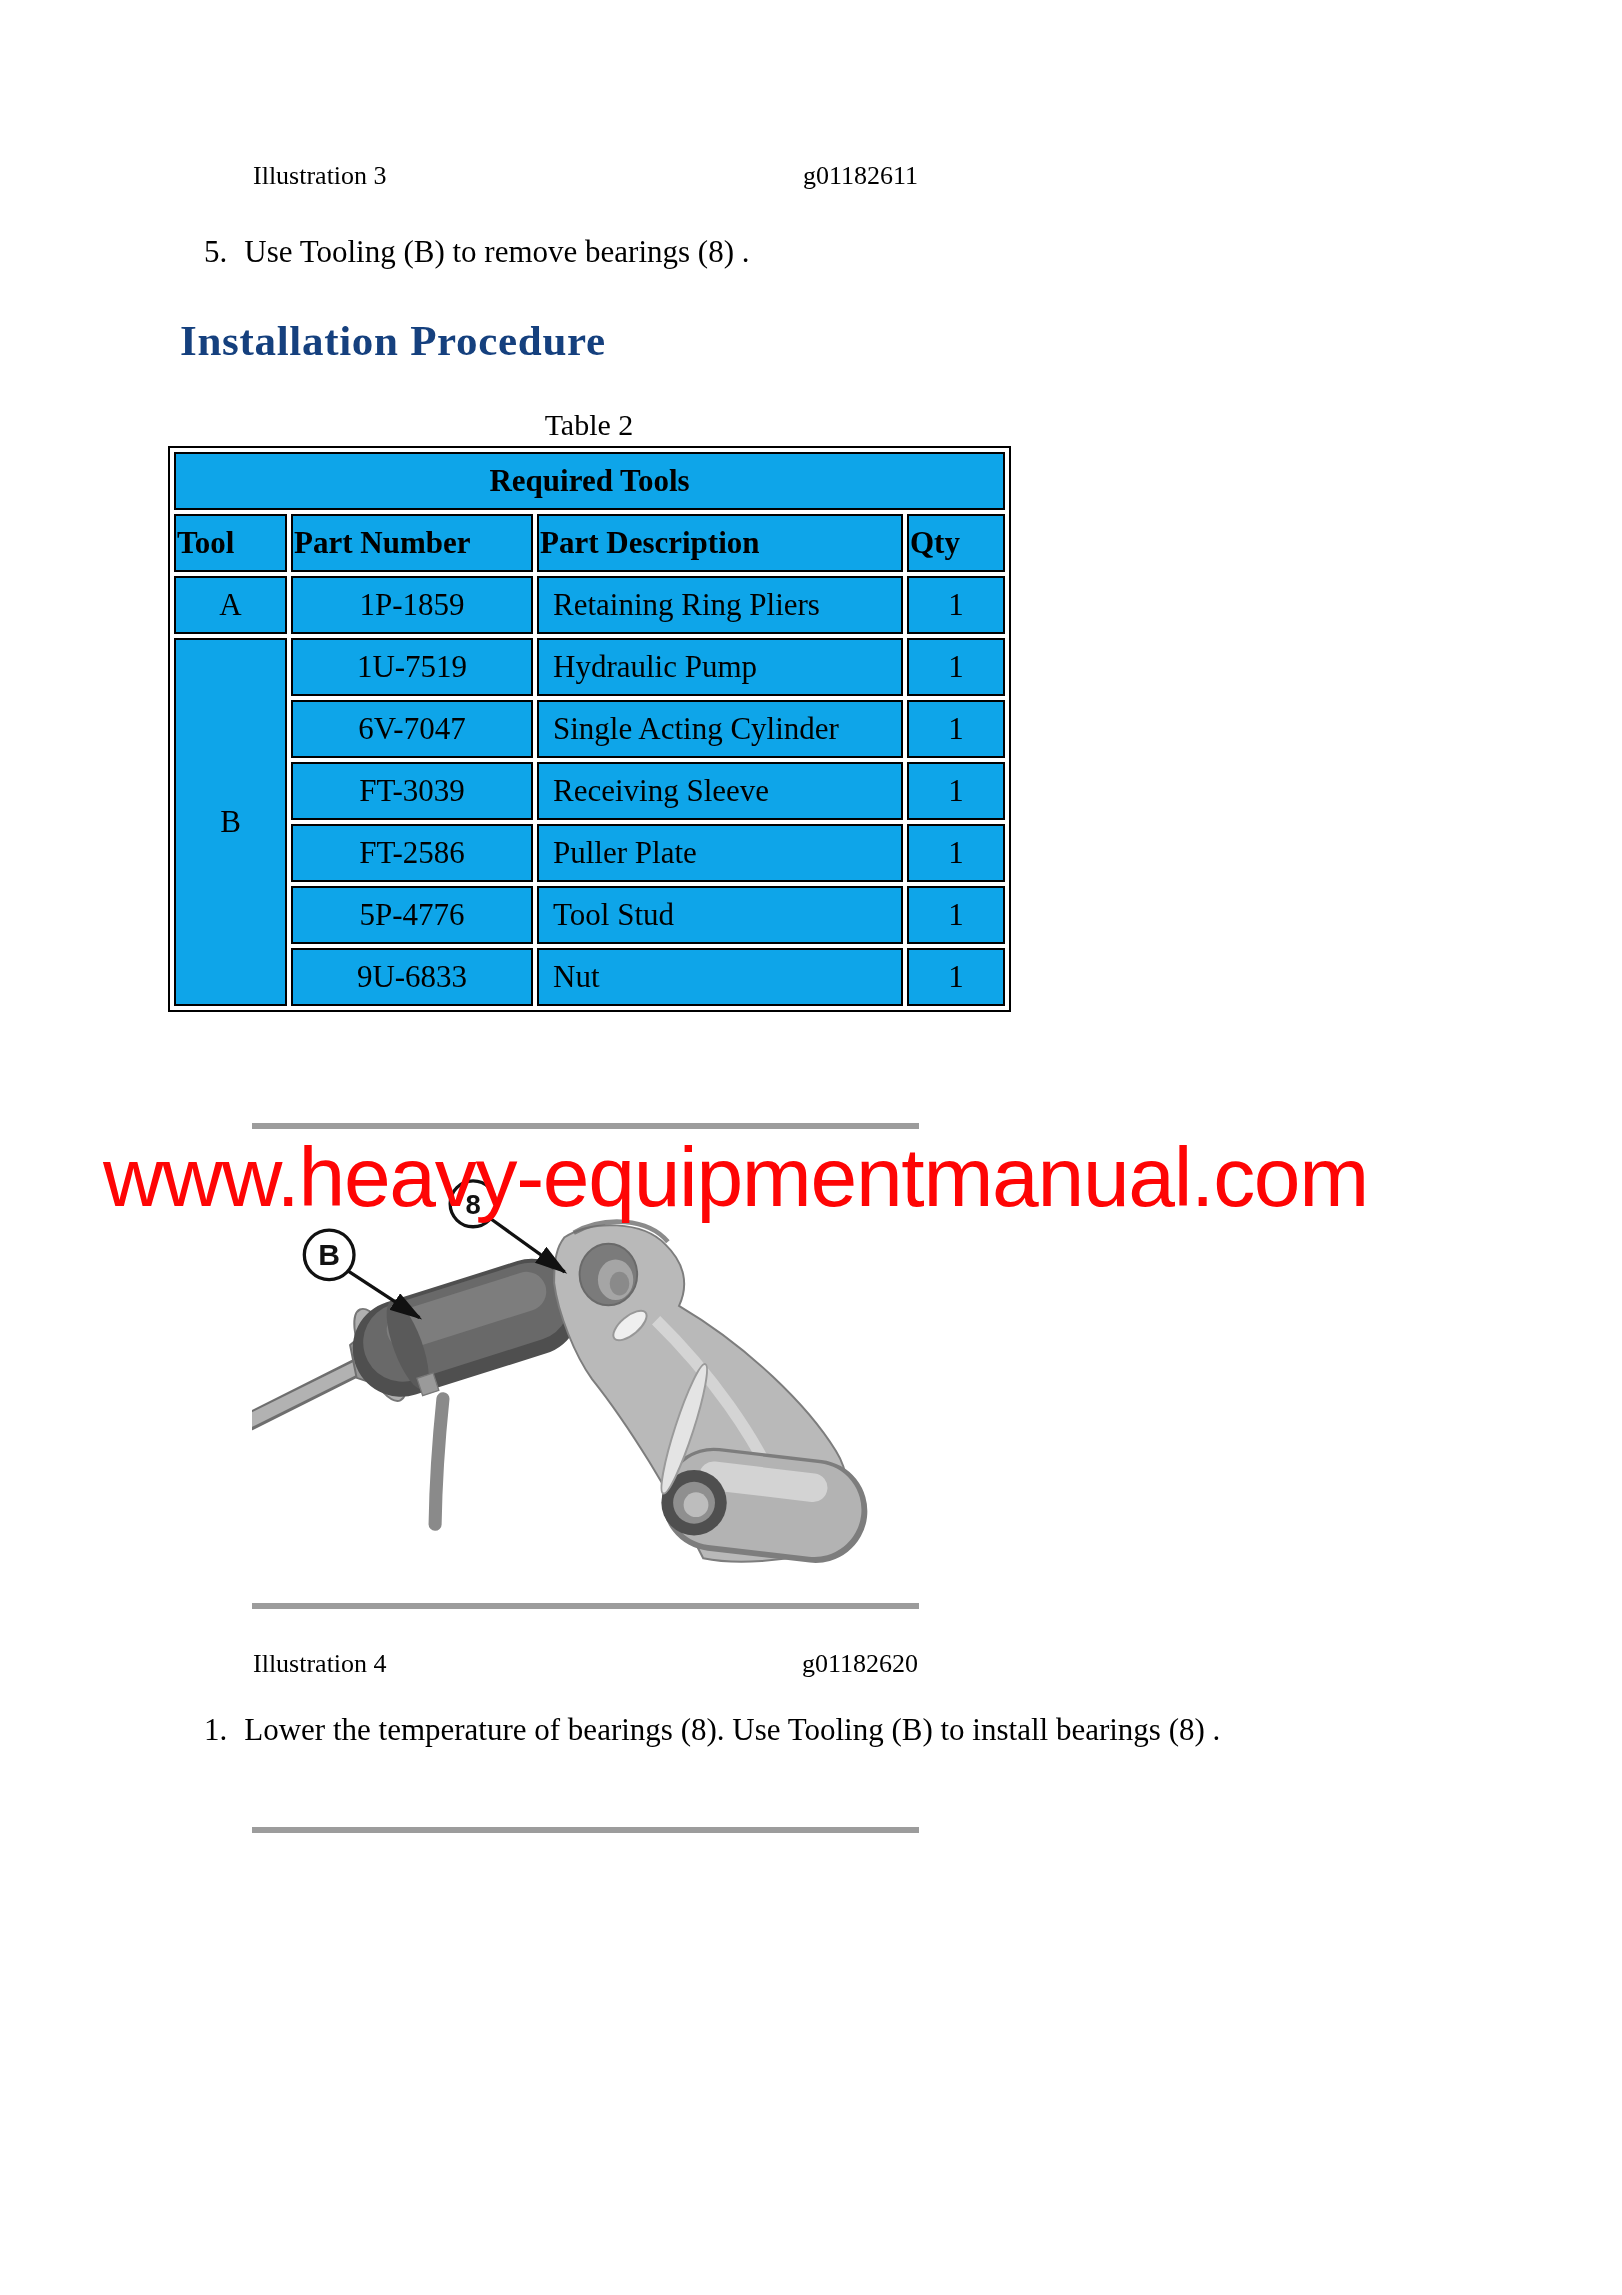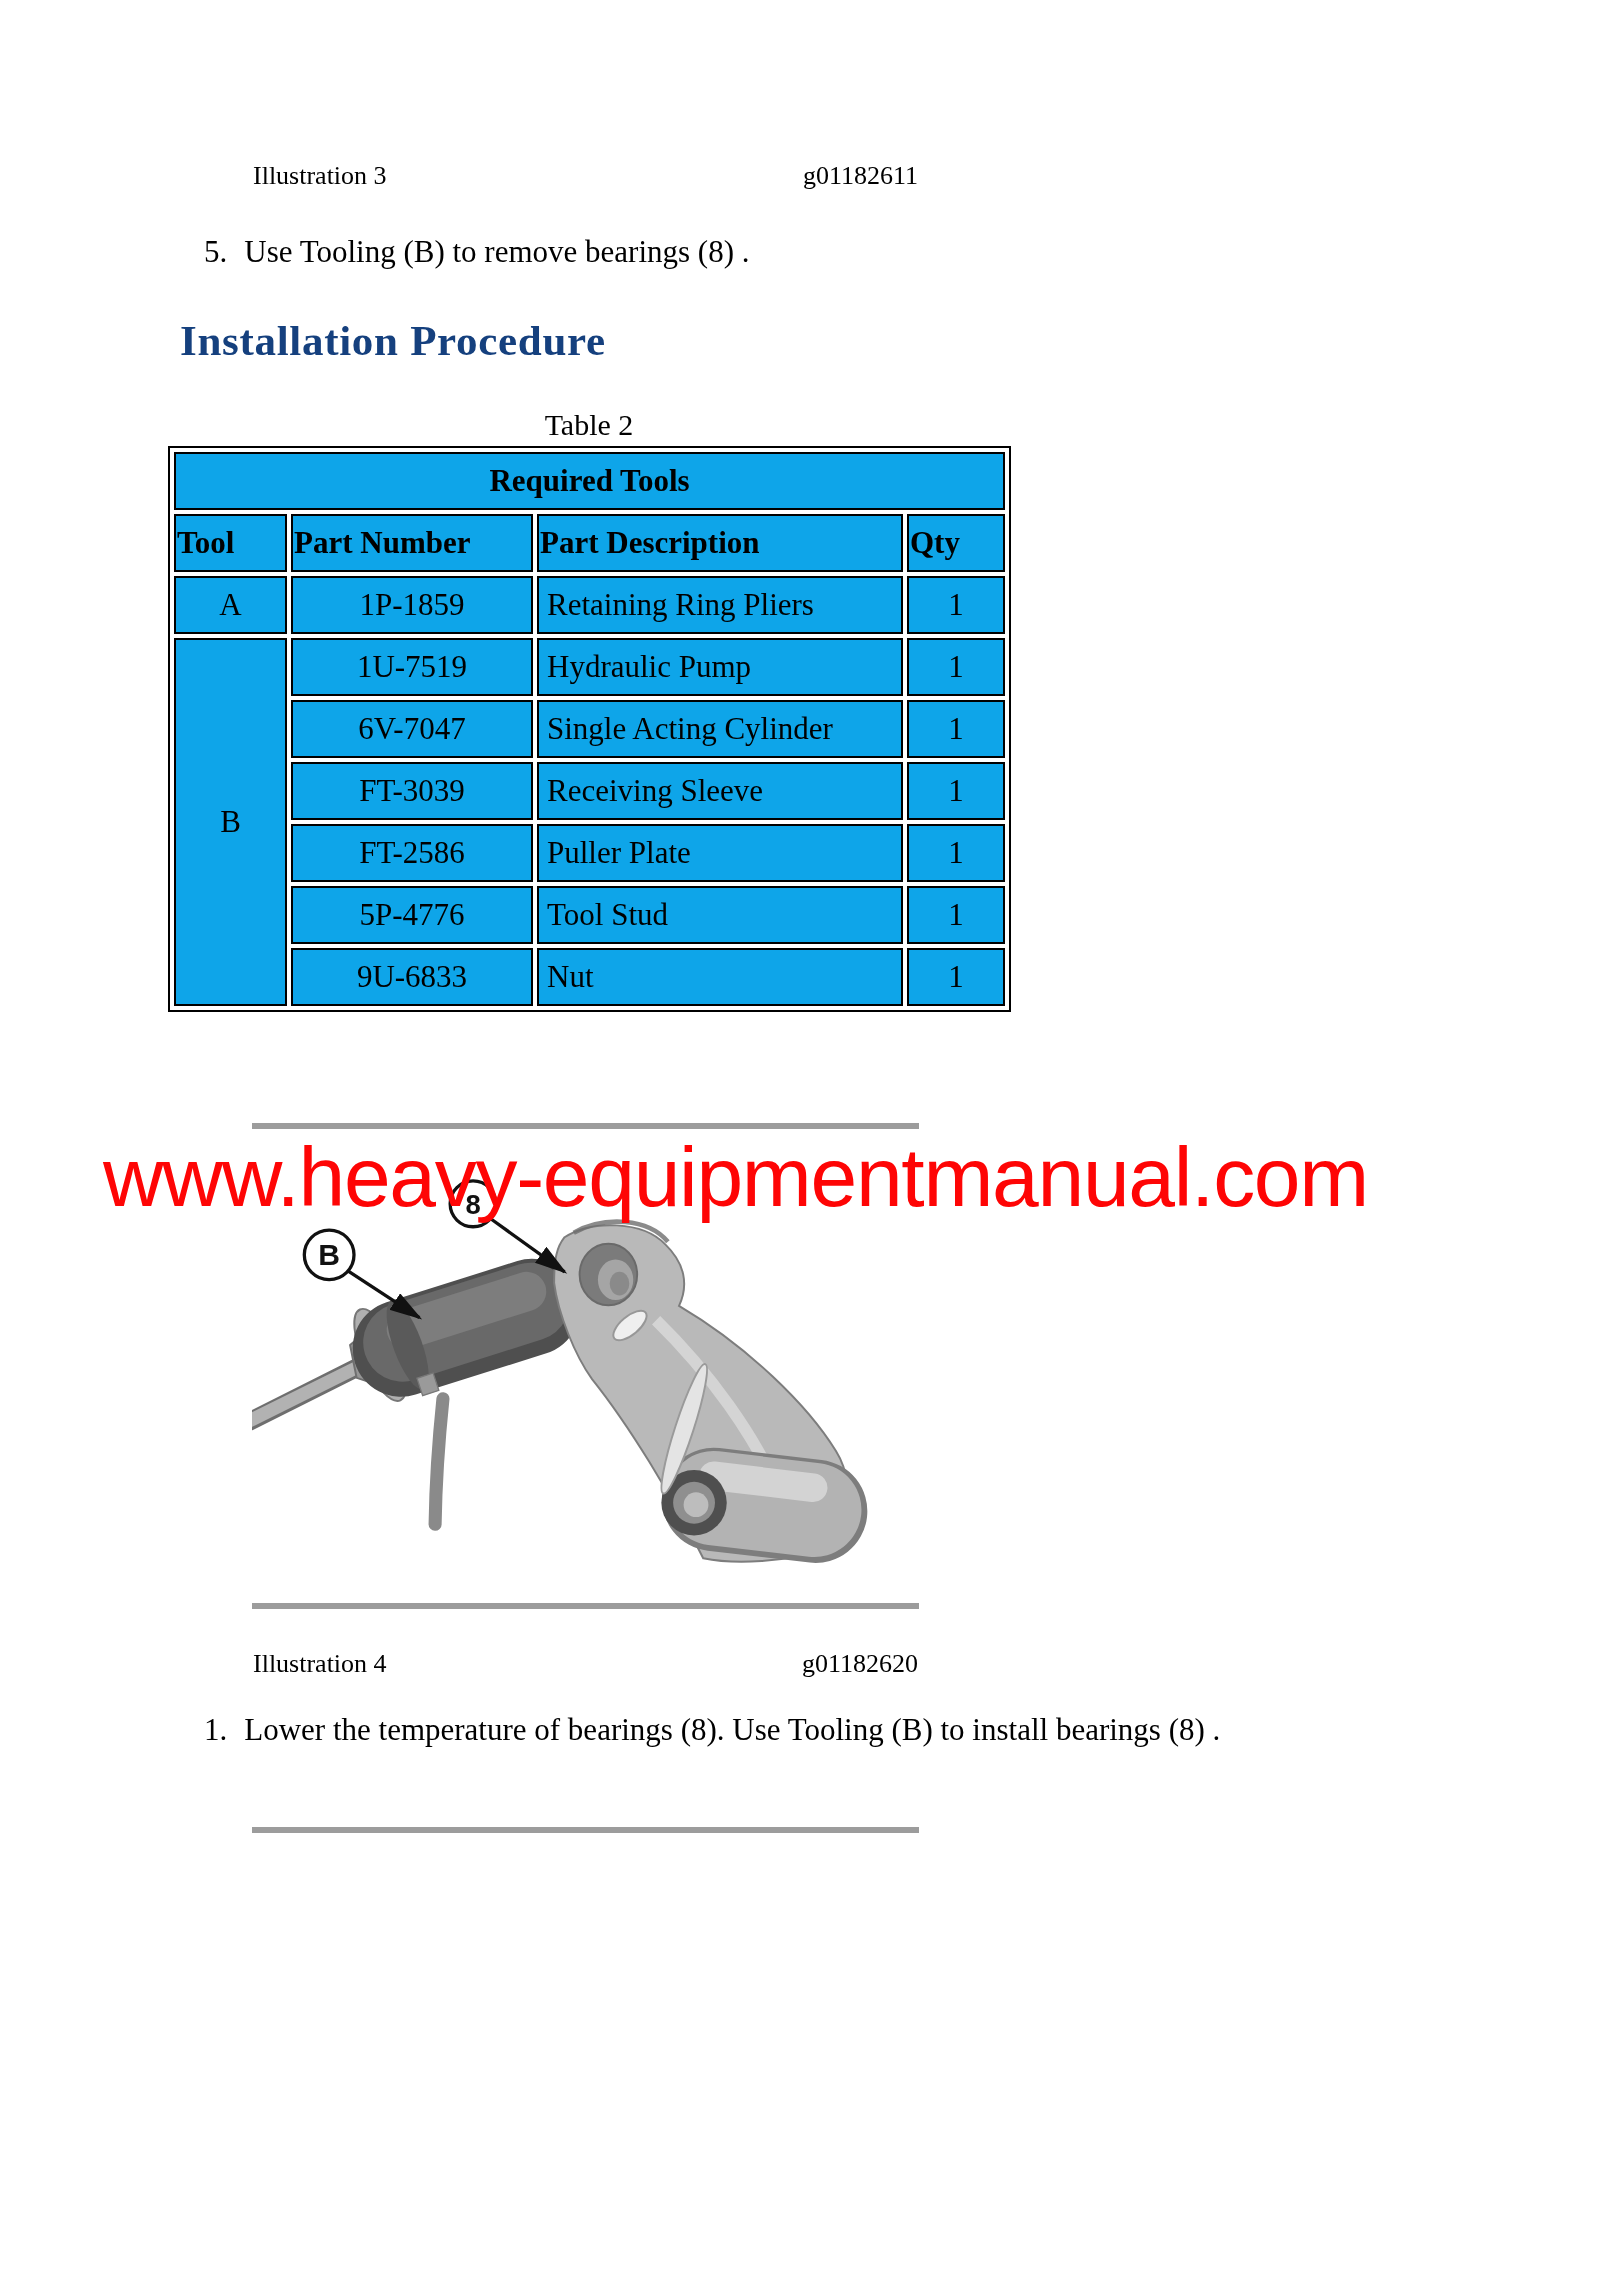--- a/index.html
+++ b/index.html
@@ -40,21 +40,21 @@
     table-layout:fixed;border-collapse:separate;border-spacing:4.6px;
     border:2.6px solid #000;font-size:31px;font-family:var(--serif);
   }
   table.tools td{
     border:2px solid #000;box-sizing:border-box;vertical-align:middle;
     background:#0ea5e9;overflow:hidden;
   }
   td.t-title{font-weight:bold;text-align:center;height:59px;}
   td.t-head{font-weight:bold;text-align:left;height:65px;}
   td.c-tool,td.c-pn,td.c-qty{text-align:center;}
-  td.c-desc{text-align:left;padding-left:8px;}
+  td.c-desc{text-align:left;padding-left:14px;}
   table.tools tbody td{height:58px;}
   .divider{
     position:absolute;left:252px;width:667px;height:5.9px;
     background:var(--divider-gray);z-index:1;
   }
   .divider.top{top:1123px;}
   .divider.mid{top:1603px;}
   .divider.bot{top:1827px;}
   .figure{
     position:absolute;left:252px;top:1129px;width:667px;height:478px;z-index:2;

